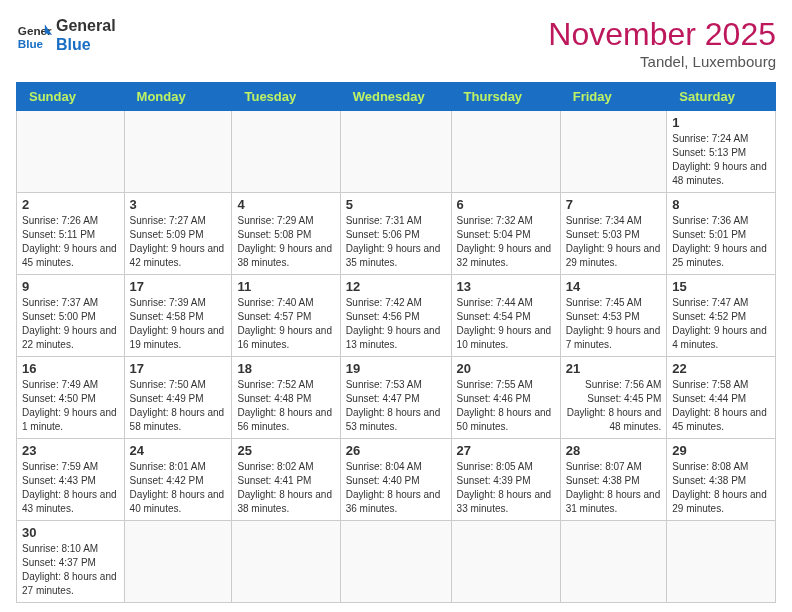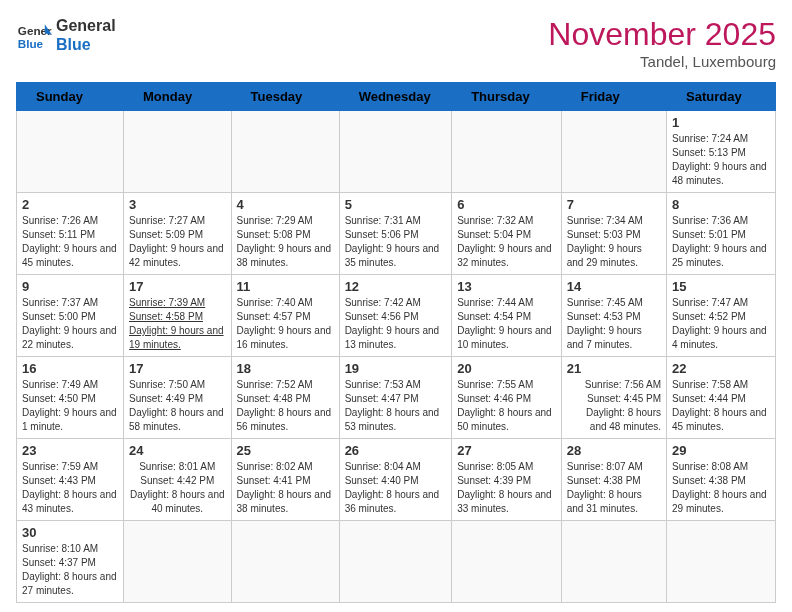--- a/index.html
+++ b/index.html
@@ -37,22 +37,22 @@
       font-size: 15px;
       color: #555;
     }
     .calendar {
       width: 100%;
       border-collapse: collapse;
       border: 1px solid #ccc;
     }
     .calendar th {
       background: #1a6fc4;
-      color: #000000;
-      padding: 6px 19px;
+      color: #bef264;
+      padding: 6px 12px;
       font-size: 13px;
       font-weight: bold;
       border: 1px solid #1a6fc4;
       text-align: left;
     }
     .calendar td {
       border: 1px solid #ccc;
       vertical-align: top;
       padding: 4px 5px;
       width: 113px;
@@ -170,21 +170,21 @@
       </tr>
       <tr>
         <td>
           <span class="day-number">9</span>
           <div class="day-info" style="white-space: pre-line;">Sunrise: 7:37 AM
 Sunset: 5:00 PM
 Daylight: 9 hours and 22 minutes.</div>
         </td>
         <td>
           <span class="day-number">17</span>
-          <div class="day-info" style="white-space: pre-line; text-decoration: underline;">Sunrise: 7:39 AM
+          <div class="day-info" style="white-space: pre-line;">Sunrise: 7:39 AM
 Sunset: 4:58 PM
 Daylight: 9 hours and 19 minutes.</div>
         </td>
         <td>
           <span class="day-number">11</span>
           <div class="day-info" style="white-space: pre-line;">Sunrise: 7:40 AM
 Sunset: 4:57 PM
 Daylight: 9 hours and 16 minutes.</div>
         </td>
         <td>
@@ -258,21 +258,21 @@
       </tr>
       <tr>
         <td>
           <span class="day-number">23</span>
           <div class="day-info" style="white-space: pre-line;">Sunrise: 7:59 AM
 Sunset: 4:43 PM
 Daylight: 8 hours and 43 minutes.</div>
         </td>
         <td>
           <span class="day-number">24</span>
-          <div class="day-info" style="white-space: pre-line; text-align: center;">Sunrise: 8:01 AM
+          <div class="day-info" style="white-space: pre-line;">Sunrise: 8:01 AM
 Sunset: 4:42 PM
 Daylight: 8 hours and 40 minutes.</div>
         </td>
         <td>
           <span class="day-number">25</span>
           <div class="day-info" style="white-space: pre-line;">Sunrise: 8:02 AM
 Sunset: 4:41 PM
 Daylight: 8 hours and 38 minutes.</div>
         </td>
         <td>

